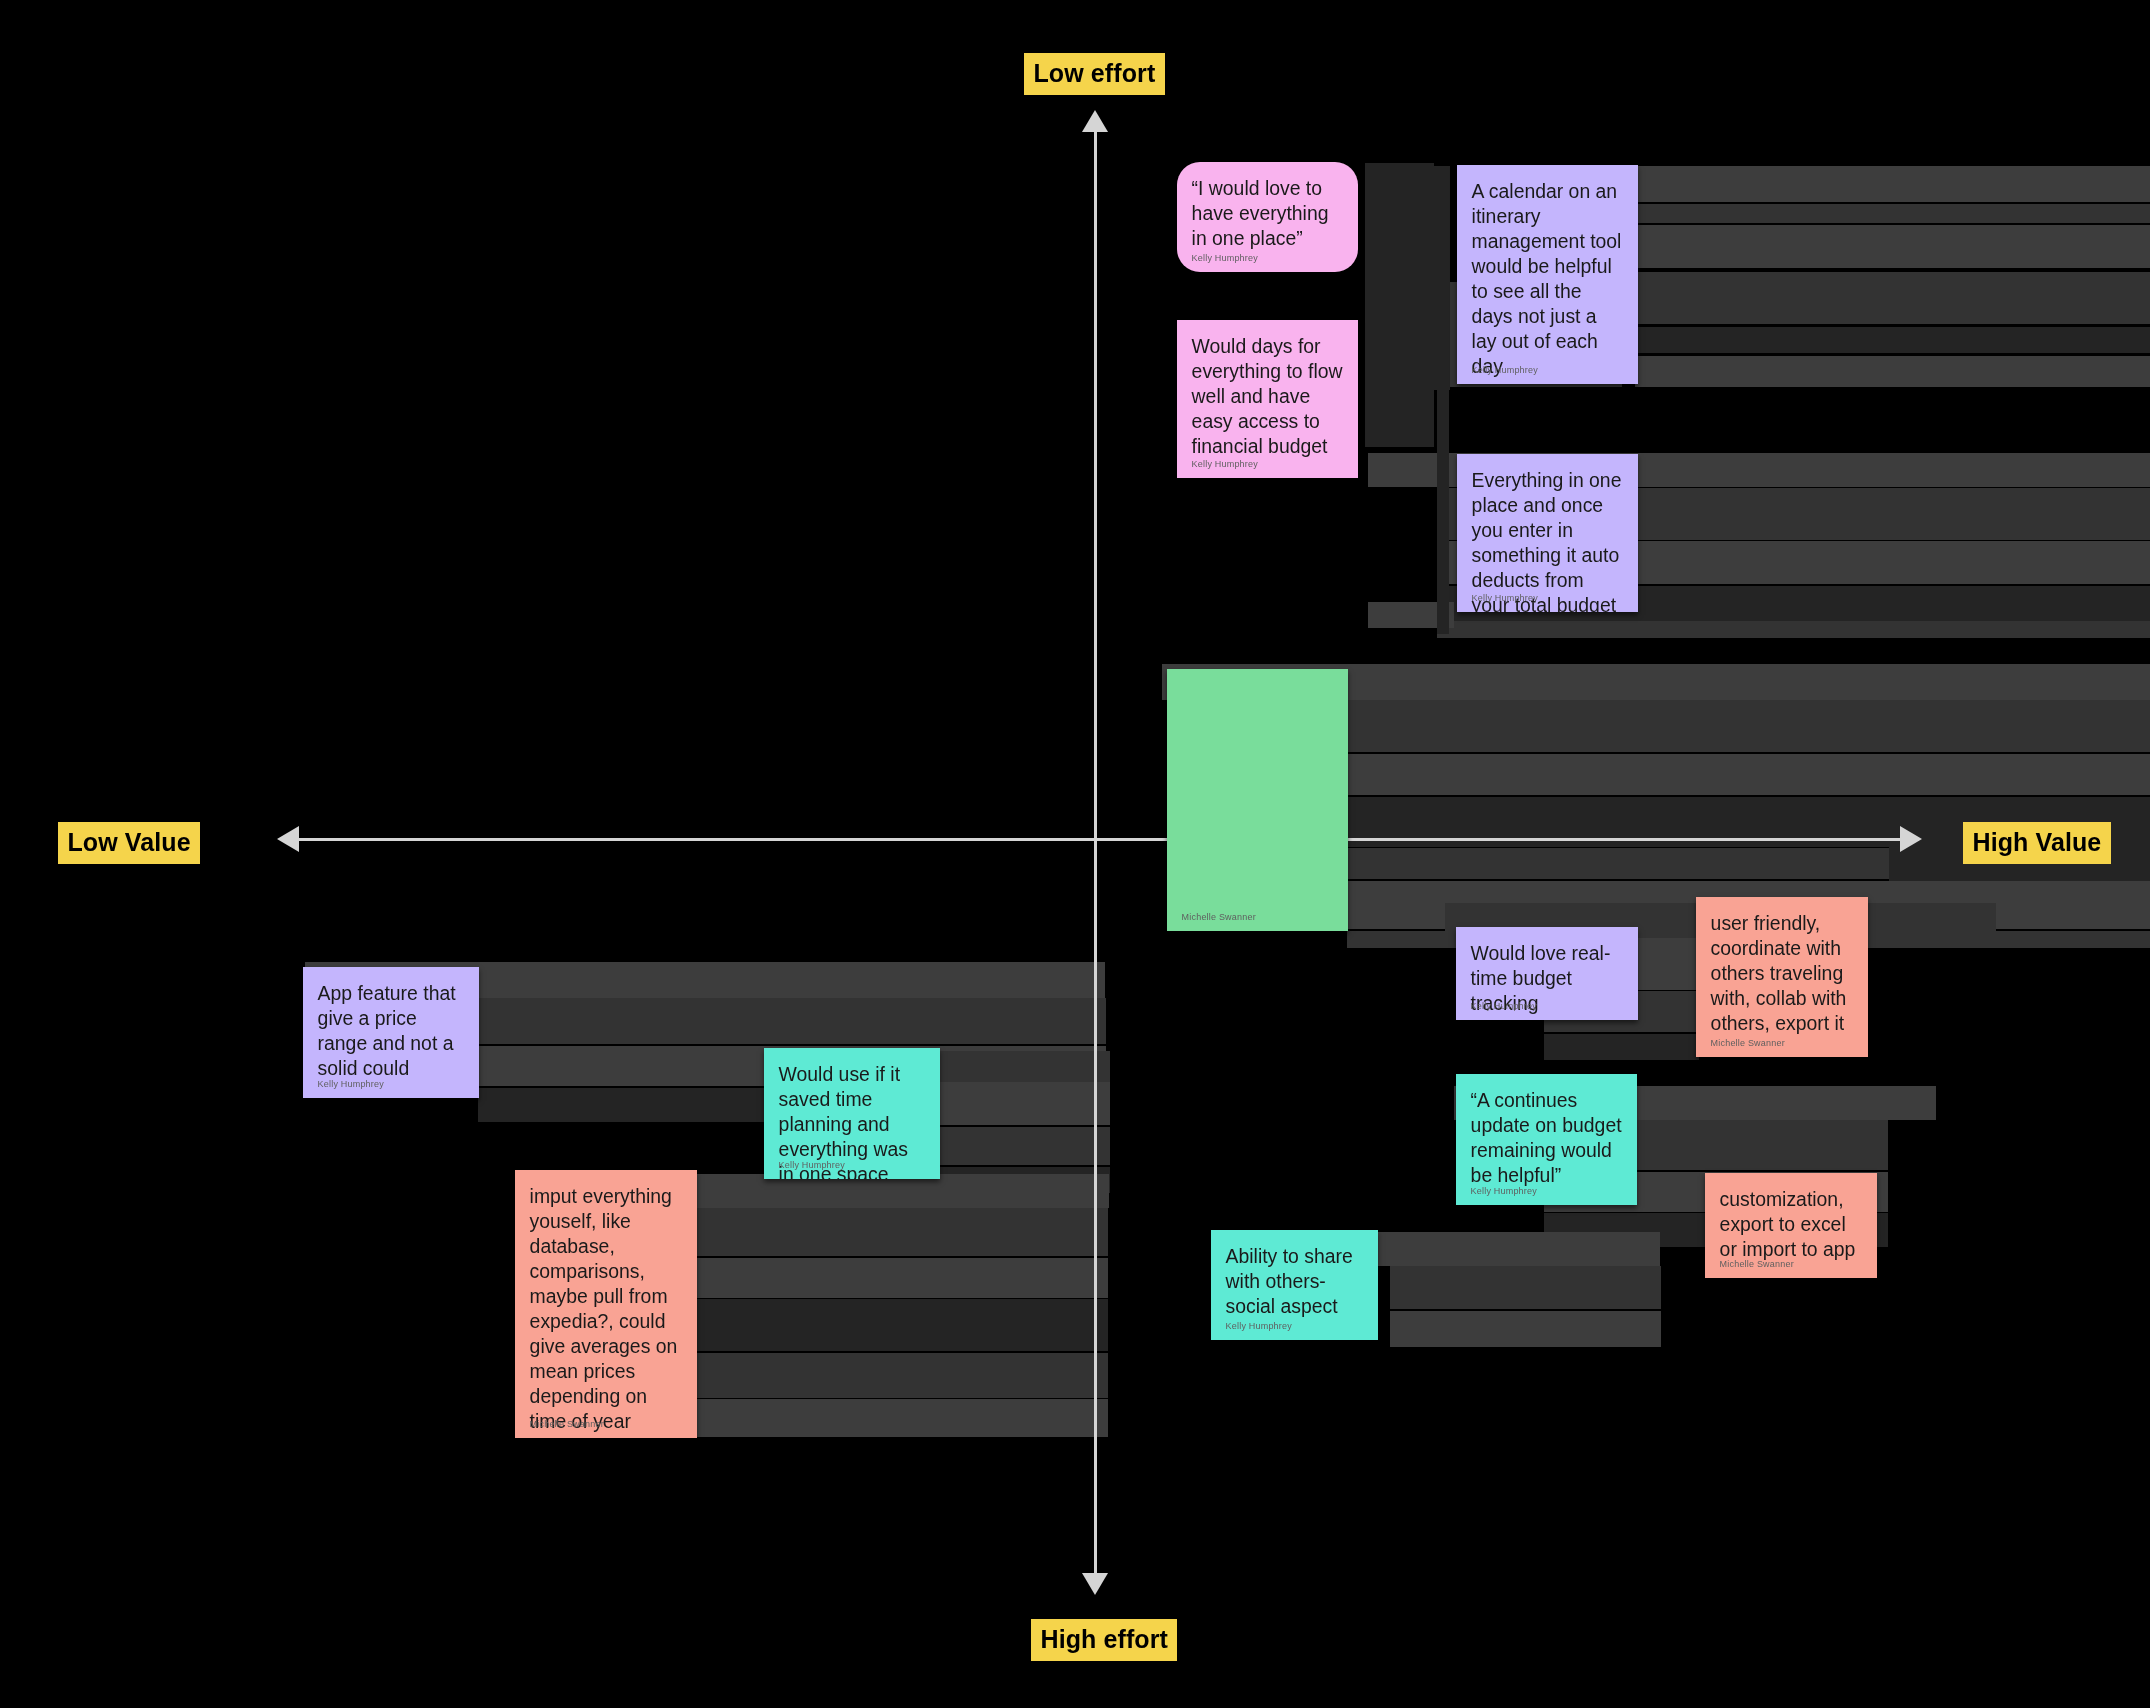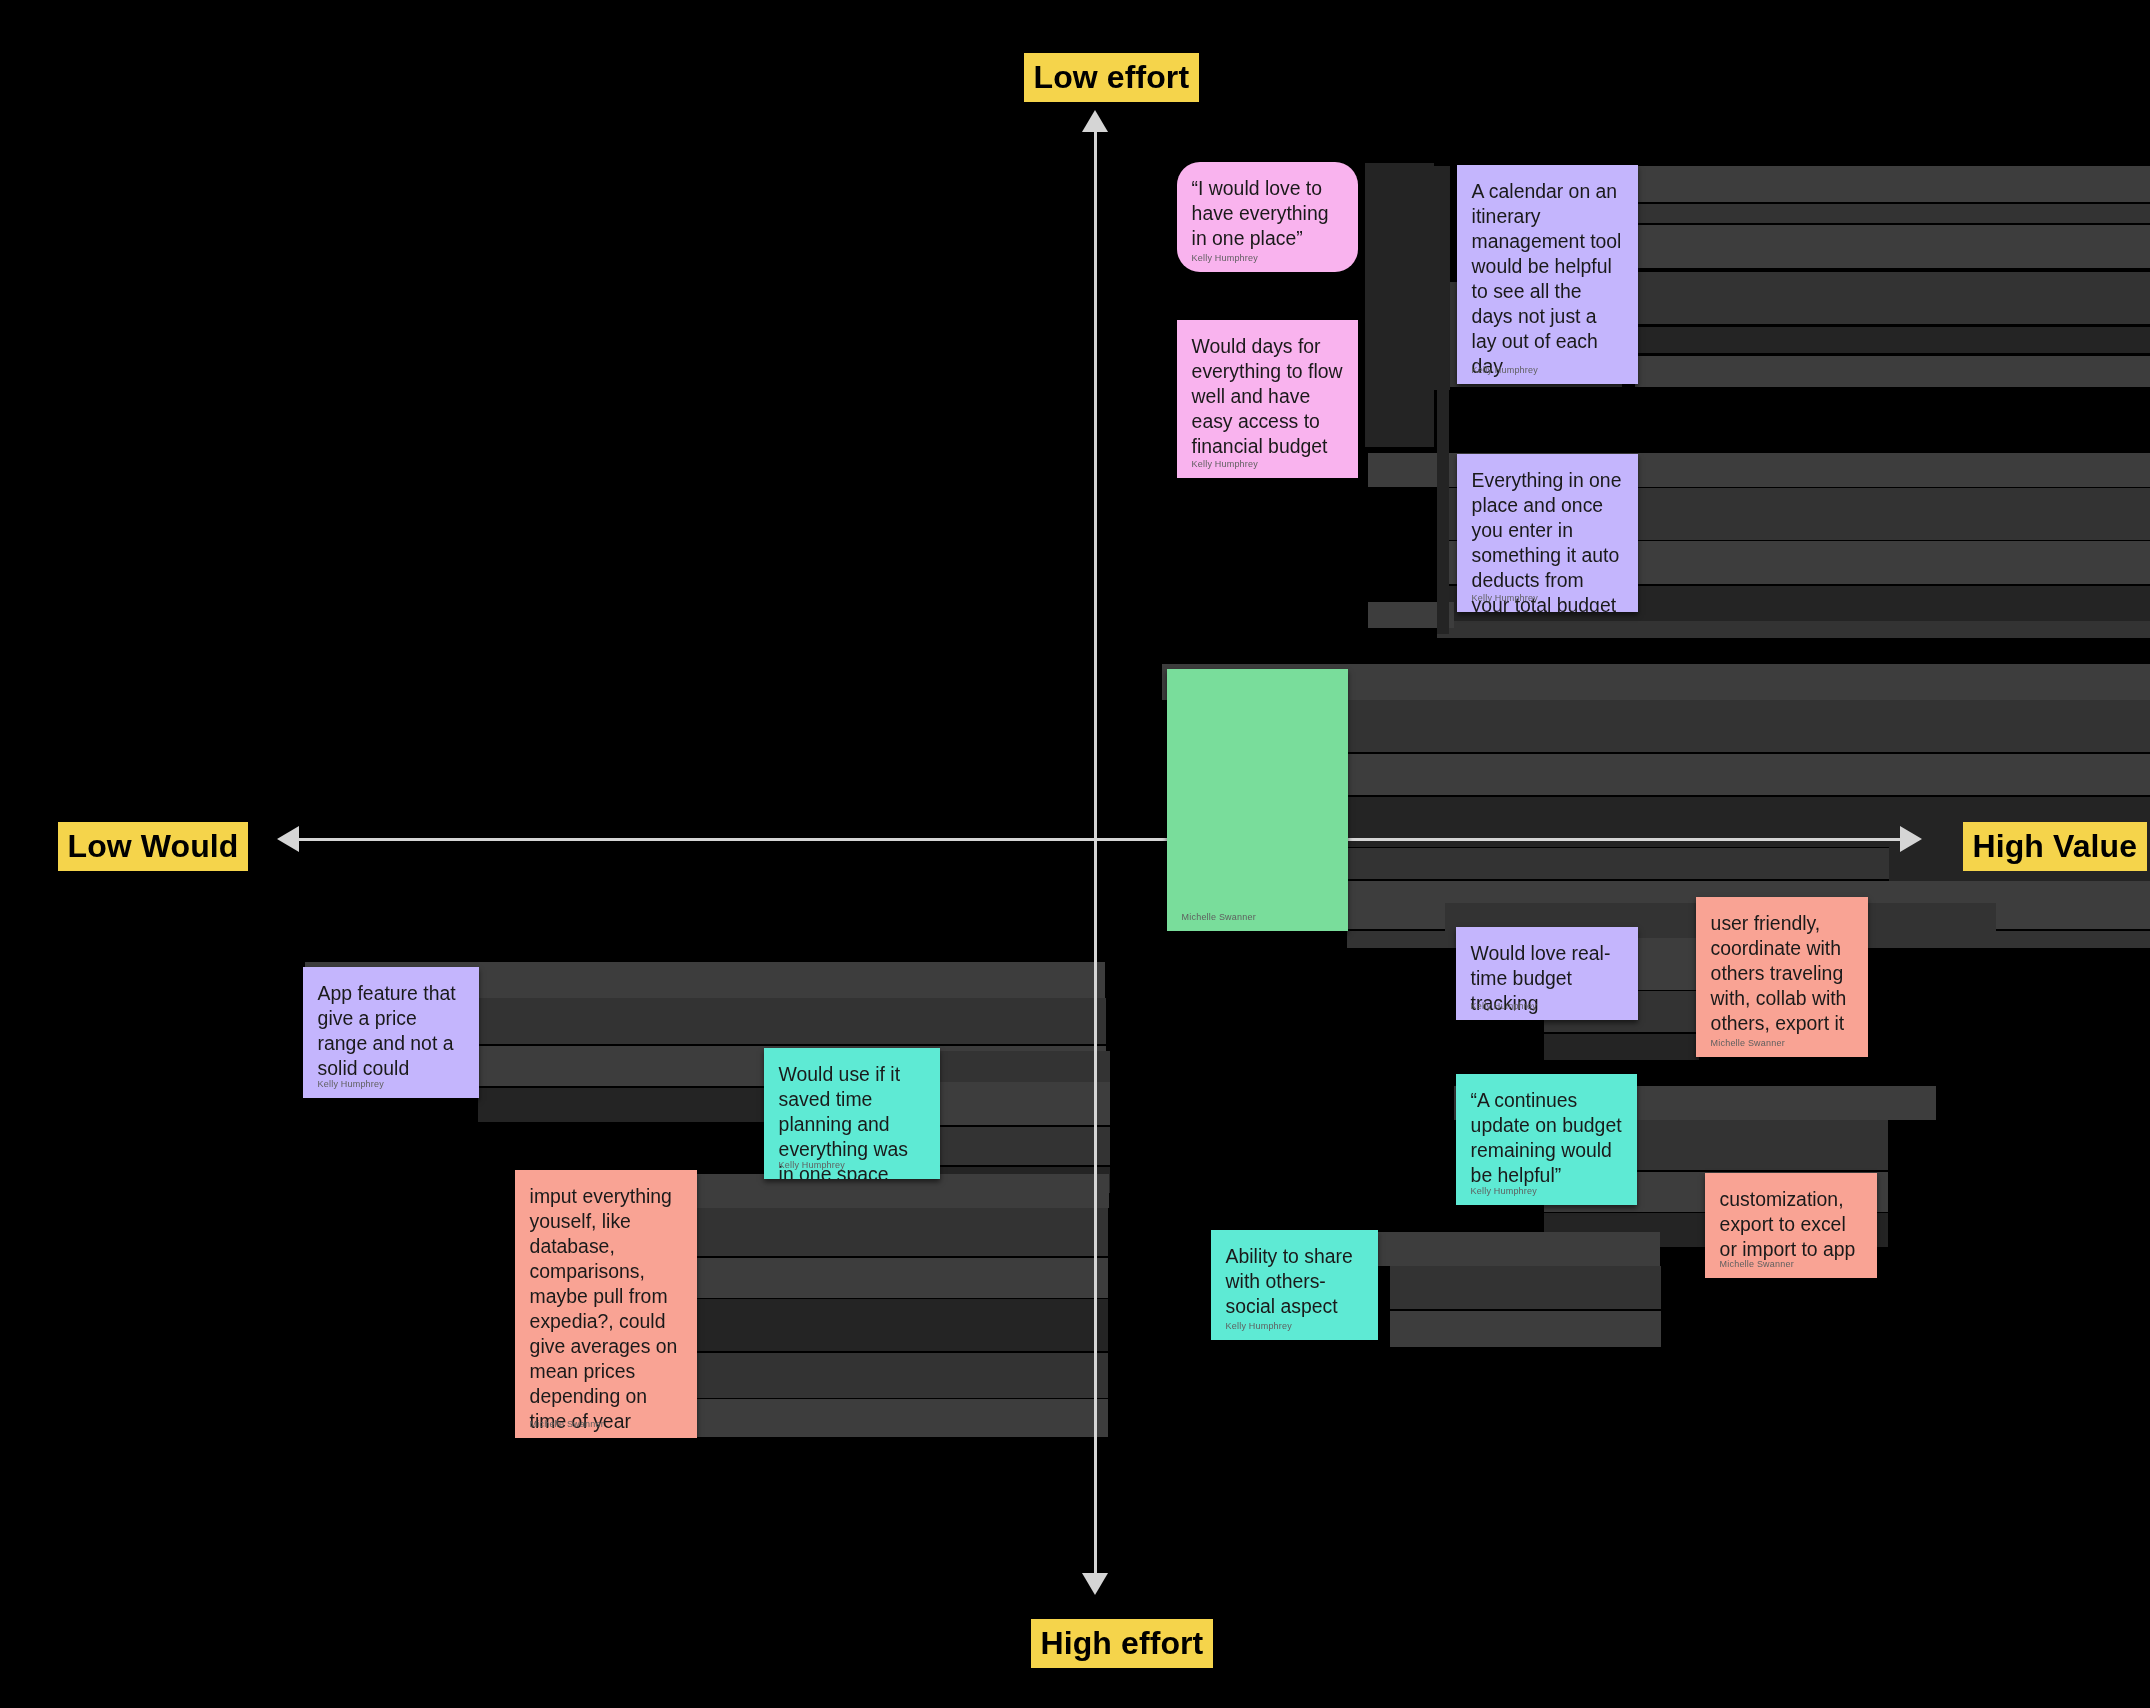--- a/index.html
+++ b/index.html
@@ -57,21 +57,21 @@
     border-bottom: 13.8px solid transparent;
     border-left: 22.4px solid #d5d5d5;
   }
 
   
   .axis-label {
     position: absolute;
     background: #f5d44b;
     color: #000000;
     font-weight: bold;
-    font-size: 32px;
+    font-size: 25px;
     line-height: 1;
     padding: 7.7px 9.5px 9.5px 9.5px;
     white-space: nowrap;
     letter-spacing: 0.1px;
   }
 
   
   .note {
     position: absolute;
     box-sizing: border-box;
@@ -167,21 +167,21 @@
   <div class="axis-line axis-v" style="left:1094px; top:114px; height:1463px;"></div>
   <div class="arrowhead arrow-up" style="left:1082px; top:110px;"></div>
   <div class="arrowhead arrow-down" style="left:1082px; top:1573px;"></div>
 
   <div class="axis-line axis-h" style="left:284px; top:838px; width:1635px;"></div>
   <div class="arrowhead arrow-left" style="left:277px; top:826px;"></div>
   <div class="arrowhead arrow-right" style="left:1900px; top:826px;"></div>
 
   <div class="axis-label" style="left:1024px; top:53px;">Low effort</div>
   <div class="axis-label" style="left:1031px; top:1619px;">High effort</div>
-  <div class="axis-label" style="left:58px; top:822px;">Low Would</div>
+  <div class="axis-label" style="left:58px; top:822px;">Low Value</div>
   <div class="axis-label" style="left:1963px; top:822px;">High Value</div>
 
   <div class="note n-pink" style="left:1177px; top:162px; width:181px; height:110px;border-radius:23px;">
     <div class="body">“I would love to have everything in one place”</div>
     <div class="author">Kelly Humphrey</div>
   </div>
 
   <div class="note n-blue" style="left:1457px; top:165px; width:181px; height:219px;">
     <div class="body">A calendar on an itinerary management tool would be helpful to see all the days not just a lay out of each day</div>
     <div class="author">Kelly Humphrey</div>

